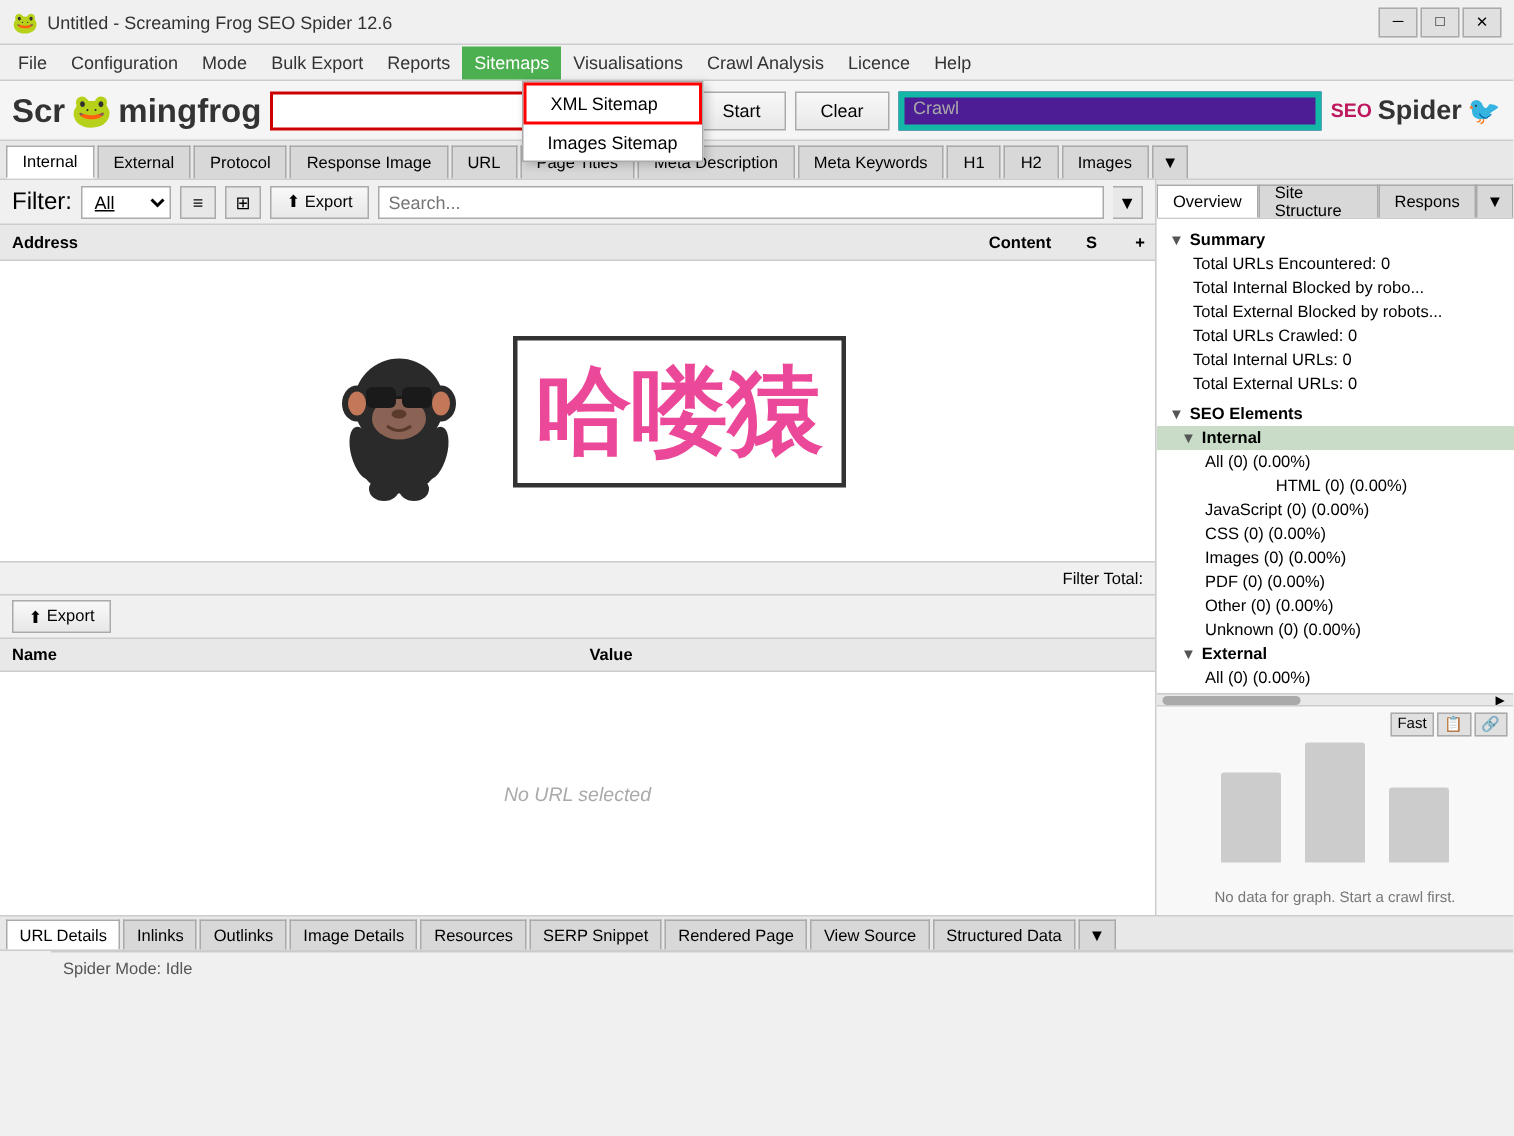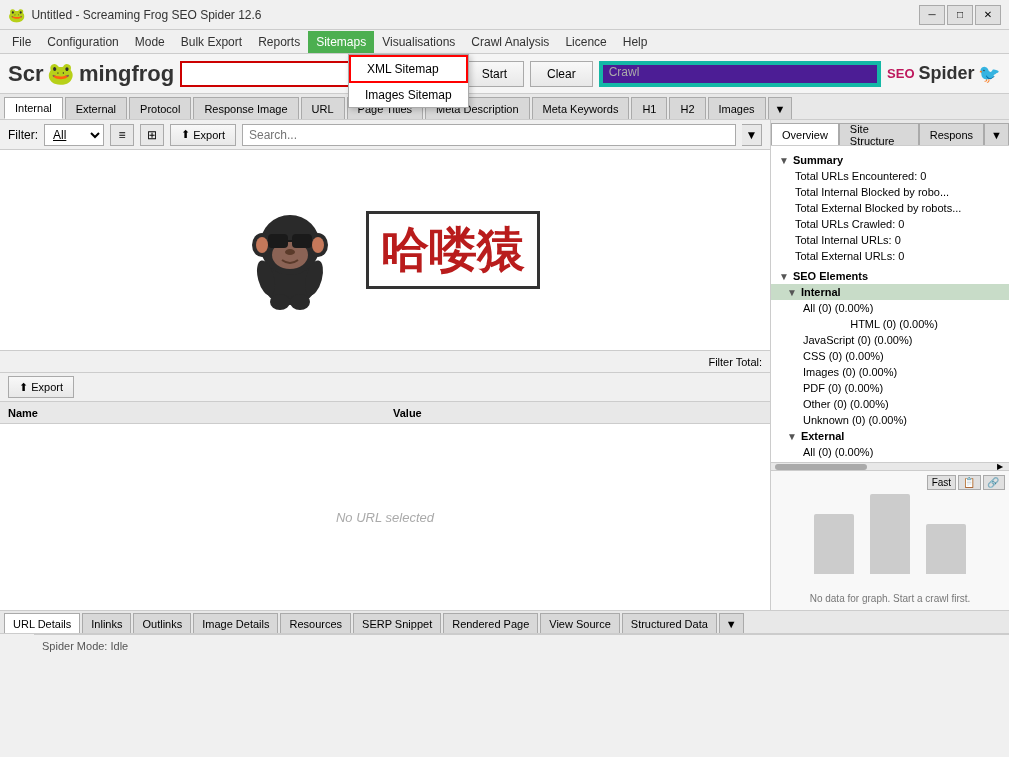--- a/index.html
+++ b/index.html
@@ -113,21 +113,21 @@
     
     #filter-row {
       background: #f0f0f0;
       height: 30px;
       display: flex;
       align-items: center;
       padding: 0 8px;
       gap: 6px;
       border-bottom: 1px solid #ccc;
     }
-    #filter-row label { font-size: 12px; }
+    #filter-row label { font-size: 16px; }
     .icon-btn {
       width: 24px; height: 22px;
       border: 1px solid #aaa;
       background: #e8e8e8;
       cursor: pointer;
       display: flex; align-items: center; justify-content: center;
       font-size: 12px;
     }
     #search-input {
       flex: 1;
@@ -182,23 +182,23 @@
       position: relative;
     }
 
     .mascot-container {
       display: flex;
       align-items: center;
       justify-content: center;
       gap: 16px;
     }
     .chinese-text {
-      font-size: 48px;
+      font-size: 64px;
       font-weight: bold;
-      color: #b91c1c;
+      color: #ec4899;
       border: 3px solid #333;
       padding: 4px 12px;
       font-family: serif;
     }
 
     #filter-total-row {
       background: #f0f0f0;
       height: 22px;
       display: flex;
       align-items: center;
@@ -503,20 +503,26 @@
         <div class="icon-btn">≡</div>
         <div class="icon-btn">⊞</div>
         <button style="height:22px; padding:0 10px; border:1px solid #aaa; background:linear-gradient(to bottom,#f8f8f8,#e8e8e8); cursor:pointer; font-size:11px; display:flex; align-items:center; gap:3px;">
           <span>⬆</span>
           <span>Export</span>
         </button>
         <input type="text" id="search-input" placeholder="Search..." style="flex: 1 1 0%; height: 22px; border: 1px solid rgb(170, 170, 170); padding: 0px 6px; font-size: 12px; background: white;">
         <div class="search-down-btn">▼</div>
       </div>
 
+      <div id="table-header" style="background:#e8e8e8; height:24px; display:flex; align-items:center; border-bottom:1px solid #ccc; font-weight:bold; font-size:11px;">
+        <div style="flex:1; padding:0 8px;">Address</div>
+        <div style="width:80px; padding:0 8px; text-align:center;">Content</div>
+        <div style="width:30px; padding:0 4px;">S</div>
+        <div style="width:20px; padding:0 2px; text-align:center; cursor:pointer;">+</div>
+      </div>
 
       <div id="table-body" style="flex:1; background:white; display:flex; align-items:center; justify-content:center; overflow:hidden; position:relative; min-height:200px;">
         <div class="mascot-container">
 
           <svg width="120" height="120" viewBox="0 0 120 120">
 
             <ellipse cx="60" cy="90" rx="28" ry="25" fill="#2a2a2a"></ellipse>
 
             <ellipse cx="60" cy="55" rx="30" ry="30" fill="#2a2a2a"></ellipse>
 

